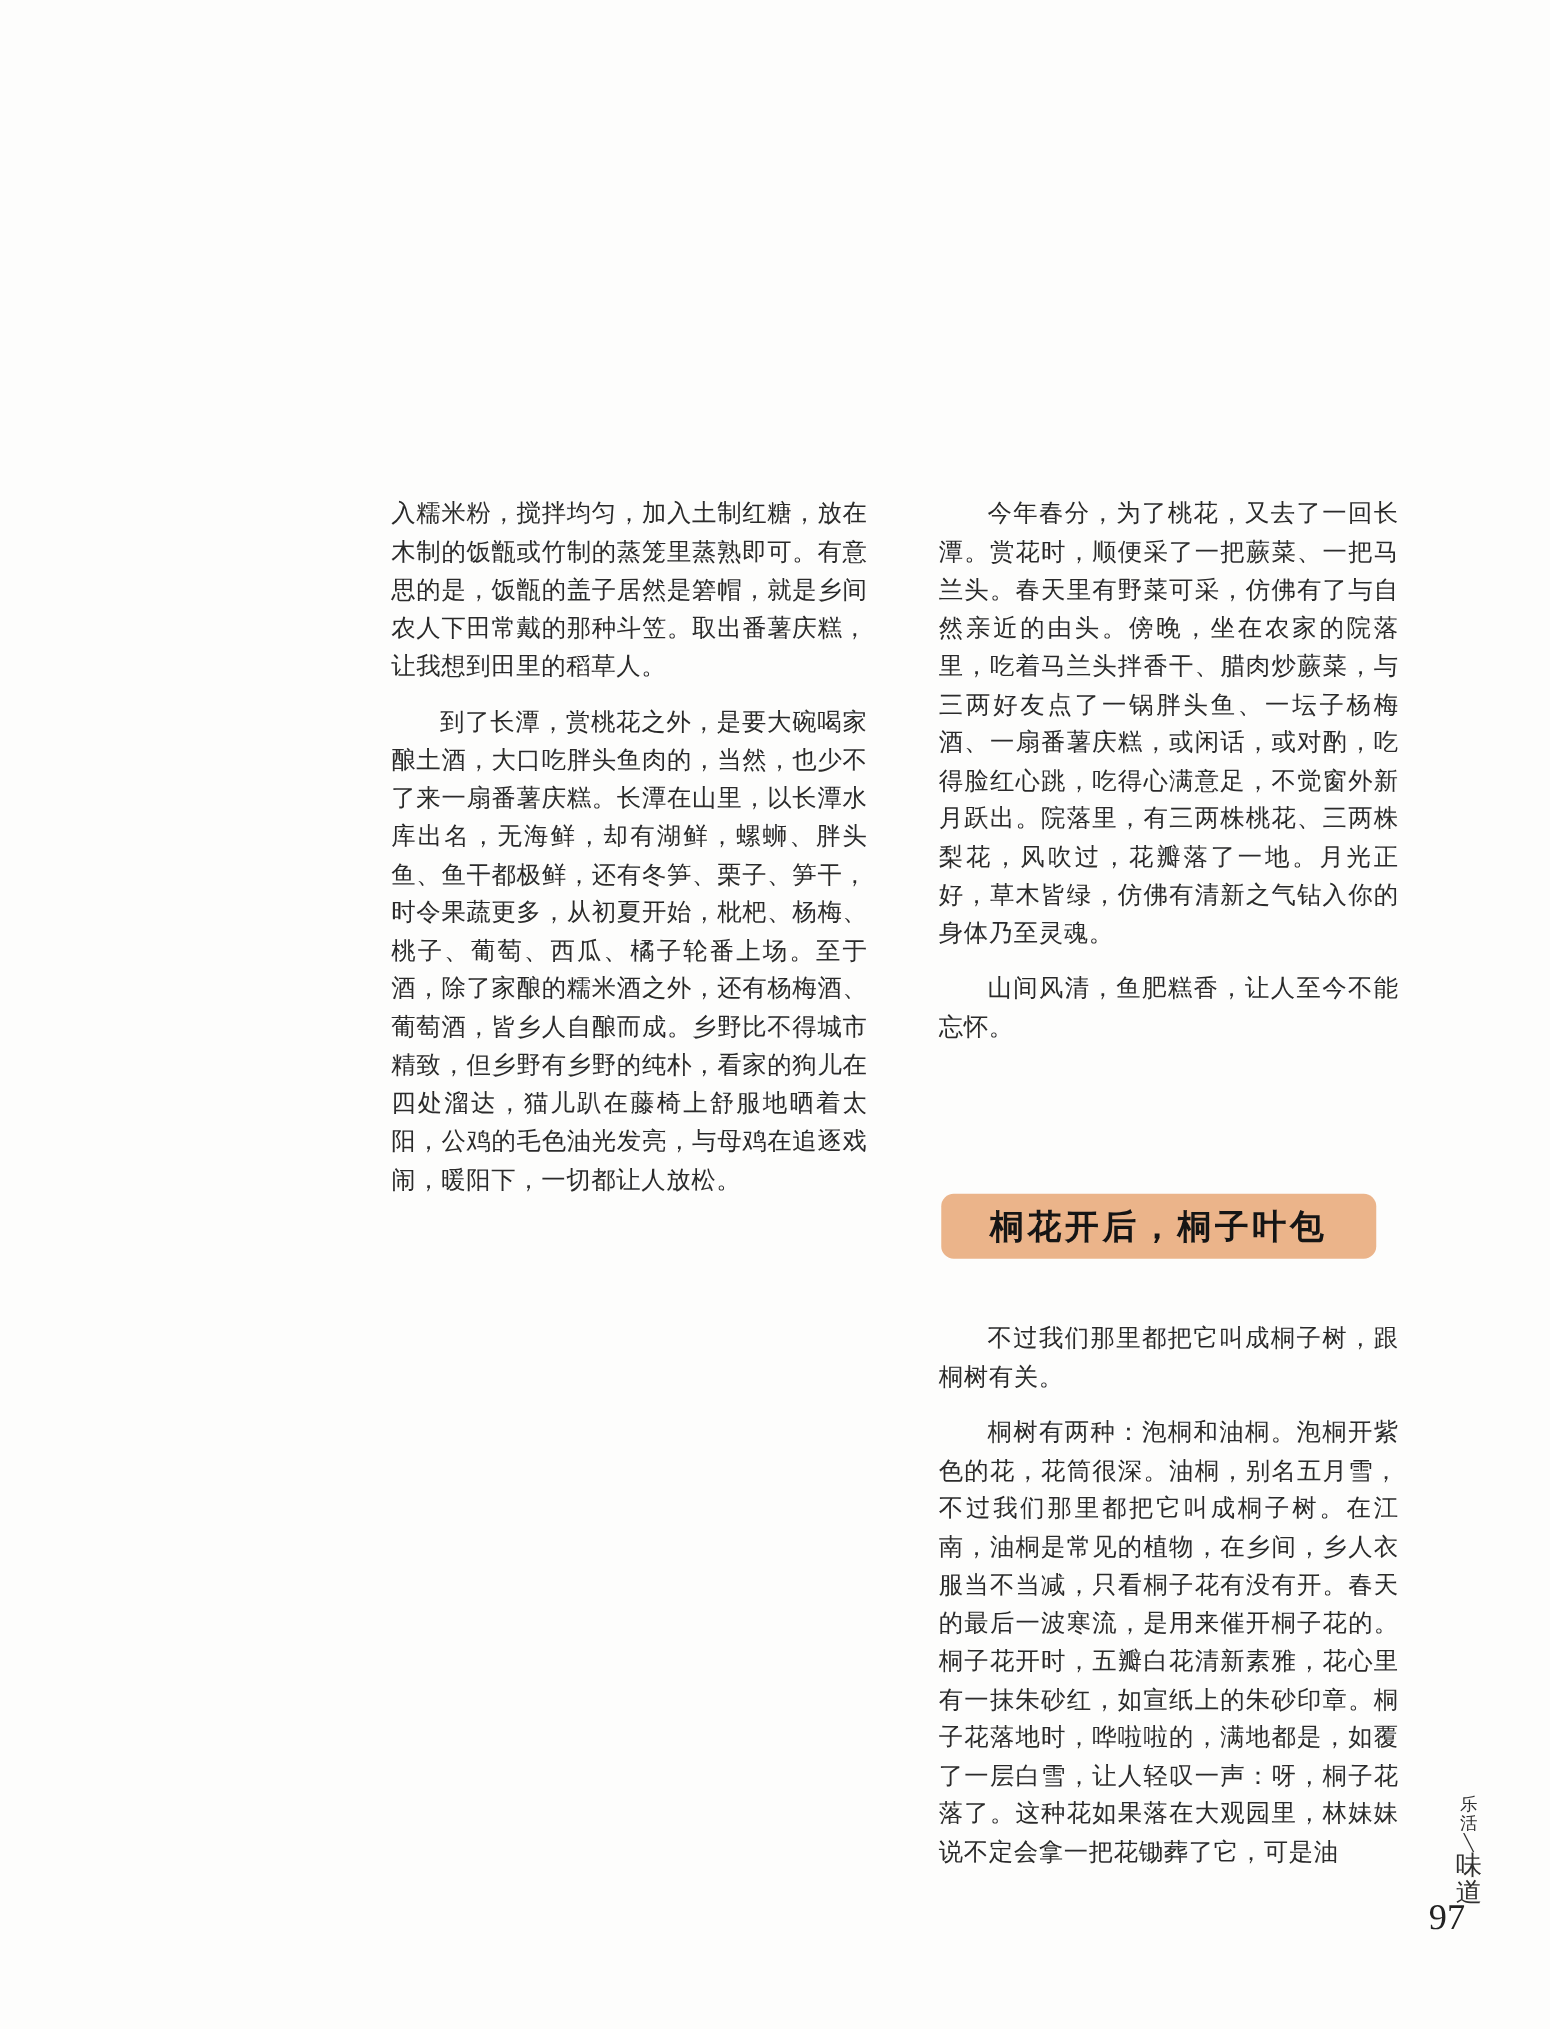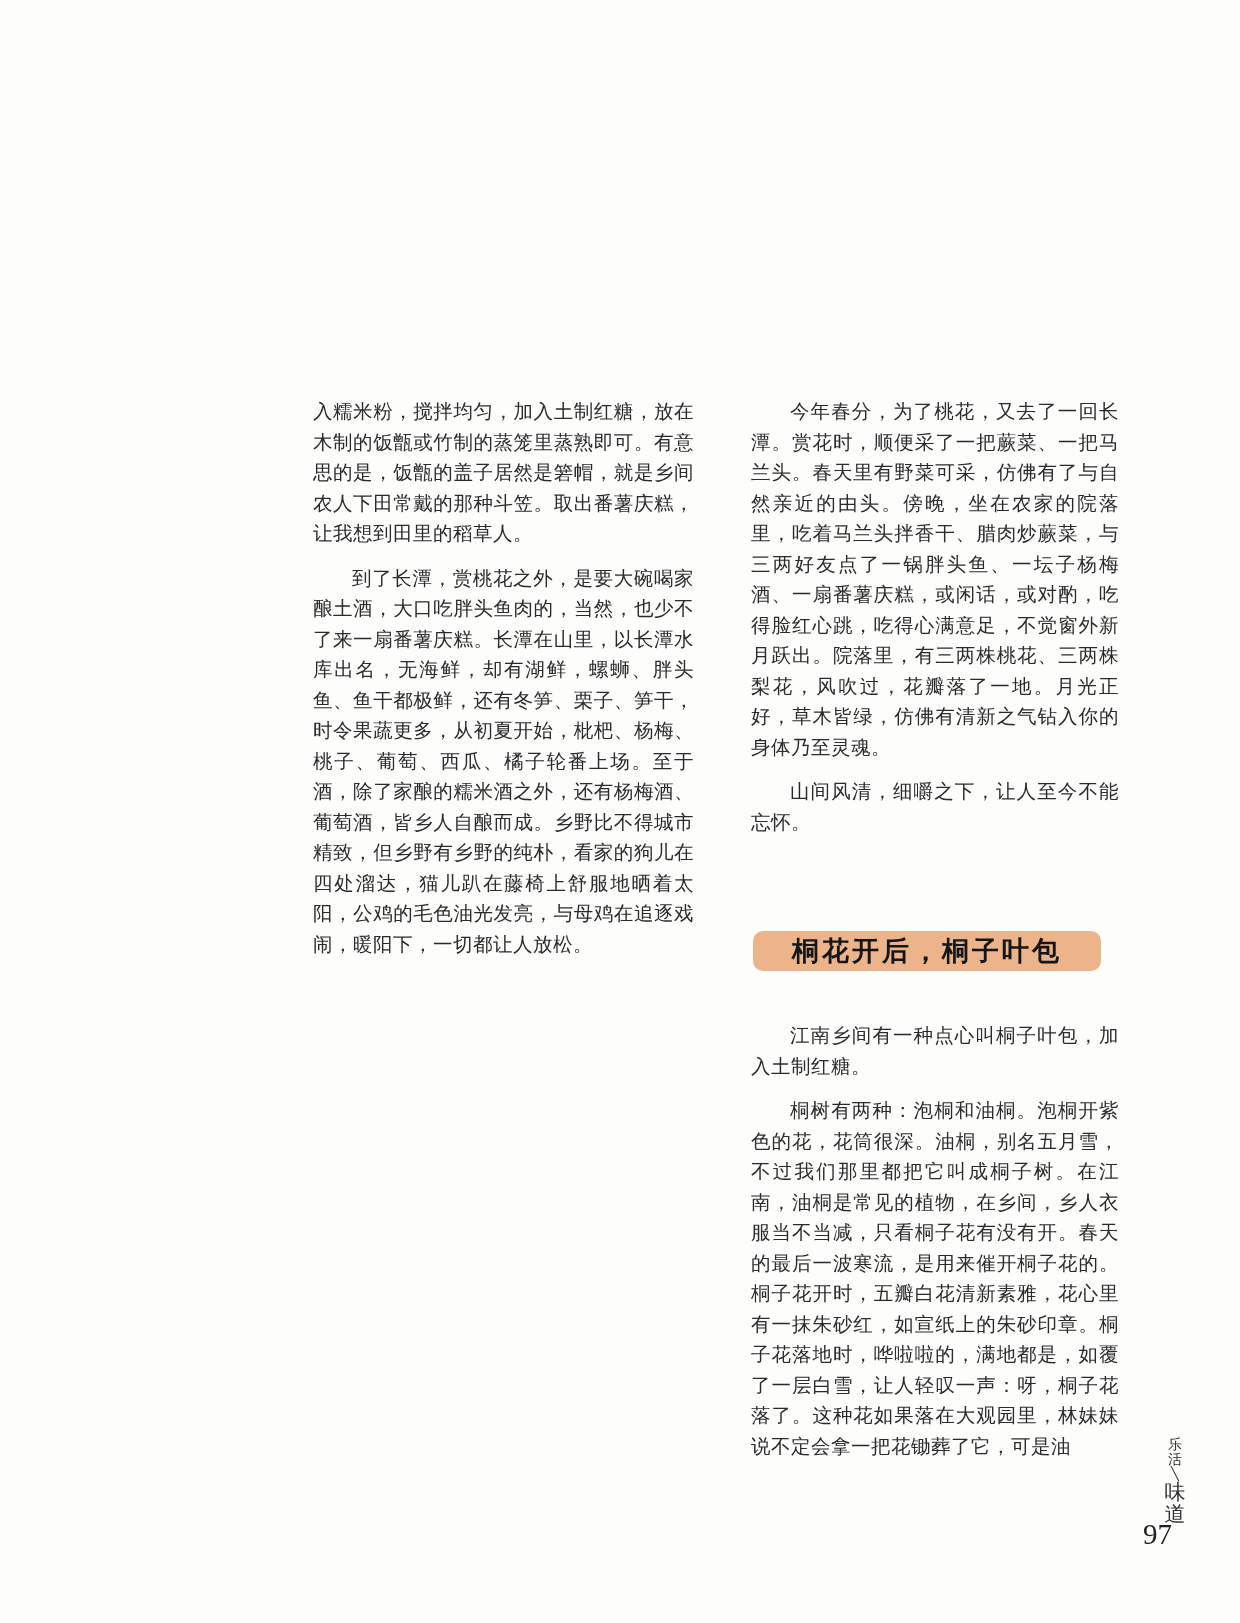--- a/index.html
+++ b/index.html
@@ -34,22 +34,22 @@
   }
   .col p {
     margin: 0 0 14px 0;
     text-indent: 2em;
   }
   .col p.no-indent {
     text-indent: 0;
   }
   .section-banner {
     width: 348px;
-    height: 40px;
-    margin: 93px 0 50px 2px;
+    height: 52px;
+    margin: 117px 0 50px 2px;
     background: #ebb48a;
     border-radius: 10px;
     display: flex;
     align-items: center;
     justify-content: center;
   }
   .section-banner .banner-title {
     font-size: 27px;
     font-weight: bold;
     letter-spacing: 3px;
@@ -94,25 +94,25 @@
 </head>
 <body>
 
 <div class="col col-left">
   <p class="no-indent">入糯米粉，搅拌均匀，加入土制红糖，放在木制的饭甑或竹制的蒸笼里蒸熟即可。有意思的是，饭甑的盖子居然是箬帽，就是乡间农人下田常戴的那种斗笠。取出番薯庆糕，让我想到田里的稻草人。</p>
   <p>到了长潭，赏桃花之外，是要大碗喝家酿土酒，大口吃胖头鱼肉的，当然，也少不了来一扇番薯庆糕。长潭在山里，以长潭水库出名，无海鲜，却有湖鲜，螺蛳、胖头鱼、鱼干都极鲜，还有冬笋、栗子、笋干，时令果蔬更多，从初夏开始，枇杷、杨梅、桃子、葡萄、西瓜、橘子轮番上场。至于酒，除了家酿的糯米酒之外，还有杨梅酒、葡萄酒，皆乡人自酿而成。乡野比不得城市精致，但乡野有乡野的纯朴，看家的狗儿在四处溜达，猫儿趴在藤椅上舒服地晒着太阳，公鸡的毛色油光发亮，与母鸡在追逐戏闹，暖阳下，一切都让人放松。</p>
 </div>
 
 <div class="col col-right">
   <p>今年春分，为了桃花，又去了一回长潭。赏花时，顺便采了一把蕨菜、一把马兰头。春天里有野菜可采，仿佛有了与自然亲近的由头。傍晚，坐在农家的院落里，吃着马兰头拌香干、腊肉炒蕨菜，与三两好友点了一锅胖头鱼、一坛子杨梅酒、一扇番薯庆糕，或闲话，或对酌，吃得脸红心跳，吃得心满意足，不觉窗外新月跃出。院落里，有三两株桃花、三两株梨花，风吹过，花瓣落了一地。月光正好，草木皆绿，仿佛有清新之气钻入你的身体乃至灵魂。</p>
-  <p>山间风清，细嚼之下，让人至今不能忘怀。</p>
+  <p>山间风清，鱼肥糕香，让人至今不能忘怀。</p>
   <div class="section-banner">
     <span class="banner-title">桐花开后，桐子叶包</span>
   </div>
-  <p>江南乡间有一种点心叫桐子叶包，加入土制红糖。</p>
+  <p>不过我们那里都把它叫成桐子树，跟桐树有关。</p>
   <p>桐树有两种：泡桐和油桐。泡桐开紫色的花，花筒很深。油桐，别名五月雪，不过我们那里都把它叫成桐子树。在江南，油桐是常见的植物，在乡间，乡人衣服当不当减，只看桐子花有没有开。春天的最后一波寒流，是用来催开桐子花的。桐子花开时，五瓣白花清新素雅，花心里有一抹朱砂红，如宣纸上的朱砂印章。桐子花落地时，哗啦啦的，满地都是，如覆了一层白雪，让人轻叹一声：呀，桐子花落了。这种花如果落在大观园里，林妹妹说不定会拿一把花锄葬了它，可是油</p>
 </div>
 
 <div class="sidebar-tab">
   <span class="small-char">乐</span>
   <span class="small-char">活</span>
   <span class="slash">╲</span>
   <span class="big-char">味</span>
   <span class="big-char">道</span>
 </div>

